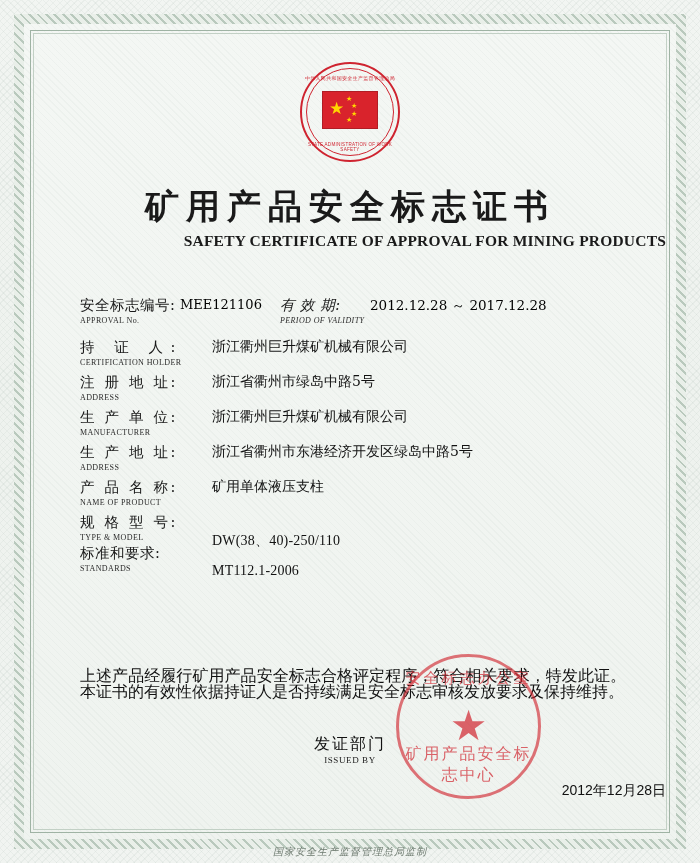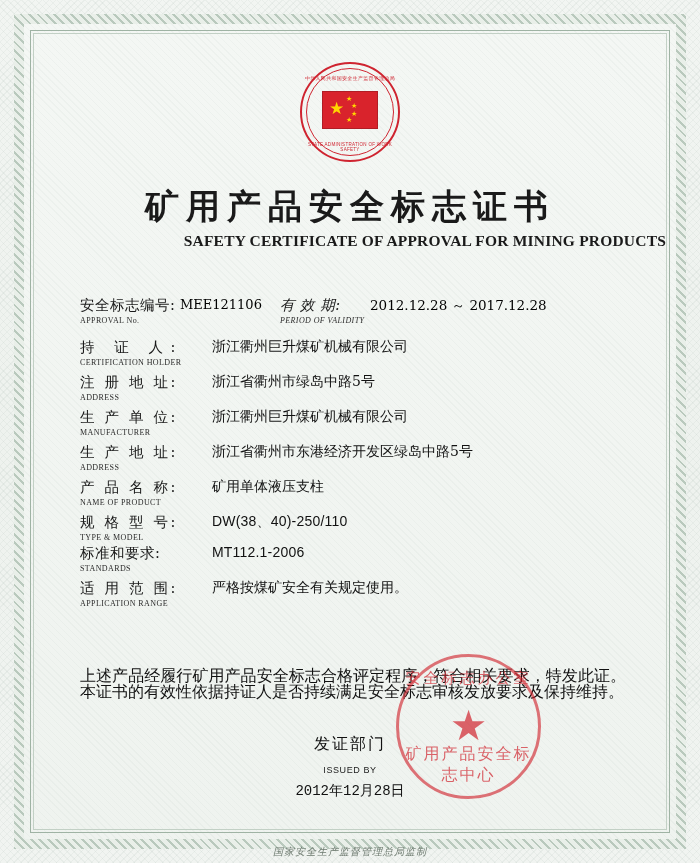--- a/index.html
+++ b/index.html
@@ -195,22 +195,23 @@
   .val {
     position: absolute;
     left: 132px;
     top: 0px;
     font-size: 14px;
     color: #111;
     font-family: "DejaVu Serif", serif;
     white-space: nowrap;
   }
   .val.mono {
-    font-family: Liberation Sans, sans-serif;
+    font-family: Liberation Serif, serif;
     letter-spacing: 0.2px;
+    margin-top: 19px;
   }
 
   
   .row-top { position: relative; height: 36px; margin-bottom: 6px; margin-top: 24px; }
   .lbl-a { position: absolute; left: 0; top: 0; width: 96px; }
   .val-a { position: absolute; left: 100px; top: 1px; font-size: 13px; font-family: "DejaVu Serif", serif; }
   .lbl-b { position: absolute; left: 200px; top: 0; width: 110px; font-style: italic; }
   .val-b { position: absolute; left: 290px; top: 1px; font-size: 13.5px; font-family: "DejaVu Serif", serif; white-space: nowrap; }
 
   
@@ -245,31 +246,31 @@
   .issued .cn {
     font-size: 16px;
     letter-spacing: 2px;
     color: #111;
     font-family: "DejaVu Serif", serif;
   }
   .issued .en {
     font-size: 9px;
     letter-spacing: 0.6px;
     color: #222;
-    margin-top: 10px;
-    font-family: Liberation Sans, sans-serif;
+    margin-top: 0;
+    font-family: Liberation Serif, serif;
   }
   .issue-date {
     position: absolute;
     top: 748px;
     left: 0; right: 0;
-    text-align: center;
+    text-align: right;
     font-size: 14px;
     color: #111;
-    font-family: Liberation Mono, monospace;
+    font-family: Liberation Sans, sans-serif;
   }
 
   
   .seal {
     position: absolute;
     left: 362px;
     top: 620px;
     width: 145px;
     height: 145px;
     border-radius: 50%;
@@ -410,27 +411,20 @@
     <div class="fields2">
 
       <div class="row">
         <div class="lbl">
           <span class="cn">标准和要求:</span>
           <span class="en">STANDARDS</span>
         </div>
         <div class="val mono">MT112.1-2006</div>
       </div>
 
-      <div class="row">
-        <div class="lbl">
-          <span class="cn spread">适 用 范 围:</span>
-          <span class="en">APPLICATION RANGE</span>
-        </div>
-        <div class="val">严格按煤矿安全有关规定使用。</div>
-      </div>
 
 
     </div>
 
     <div class="statement">上述产品经履行矿用产品安全标志合格评定程序，符合相关要求，特发此证。本证书的有效性依据持证人是否持续满足安全标志审核发放要求及保持维持。</div>
 
     <div class="issued">
       <div class="cn">发证部门</div>
       <div class="en">ISSUED BY</div>
     </div>

